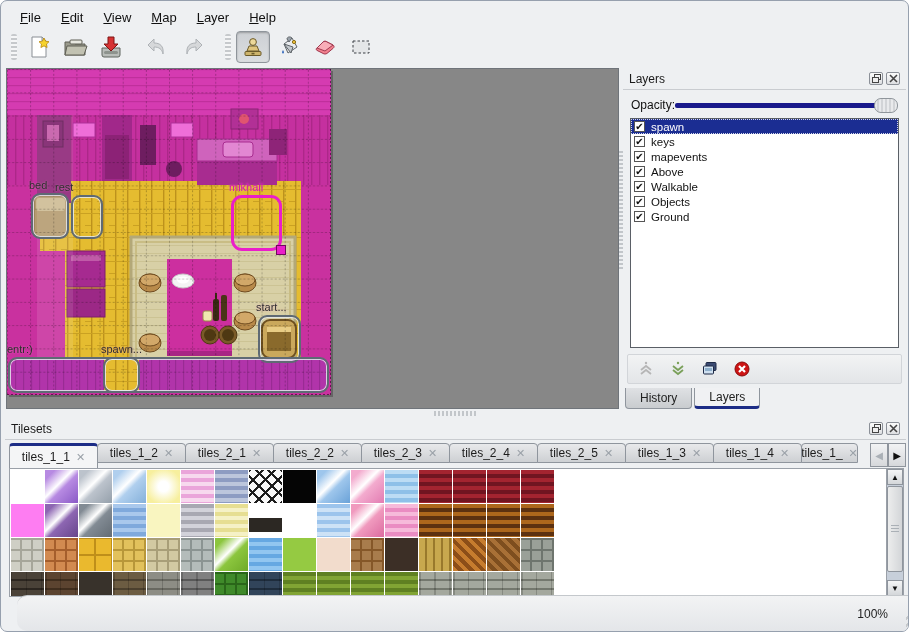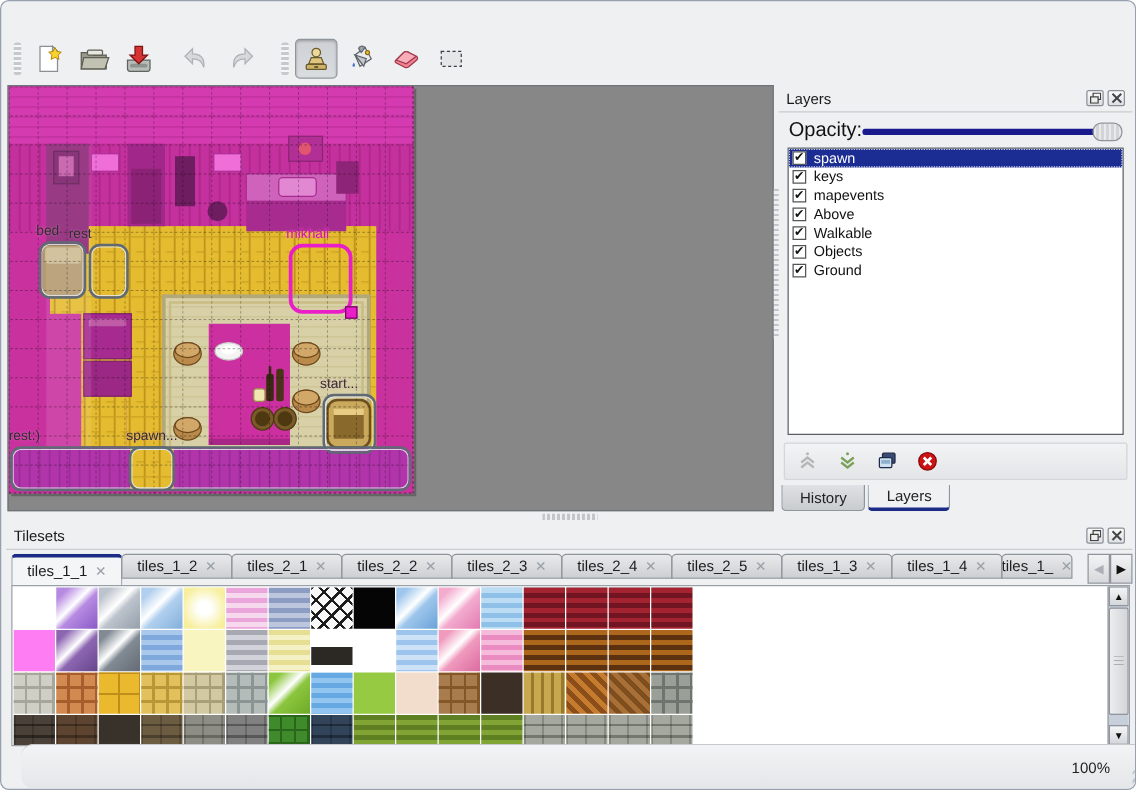--- a/index.html
+++ b/index.html
@@ -28,21 +28,21 @@
   .vsplit{position:absolute;left:618px;top:150px;width:4px;height:120px;background:repeating-linear-gradient(180deg,#c2c6ca 0 2px,#eef0f2 2px 4px);}
   .hsplit{position:absolute;left:433px;top:410px;width:44px;height:5px;background:repeating-linear-gradient(90deg,#c2c6ca 0 2px,#eef0f2 2px 4px);}
   
   .panel-titlebar{position:absolute;left:0;top:0;right:0;height:22px;display:flex;align-items:center;padding:0 6px;border-bottom:1px solid #c9ccd0;}
   .panel-title{font-size:12px;color:#1a1a1a;}
   .panel-btns{margin-left:auto;display:flex;gap:3px;}
   .pbtn{width:14px;height:13px;border:1px solid #8b9098;border-radius:2px;background:linear-gradient(180deg,#fbfbfb,#dddfe2);
     display:flex;align-items:center;justify-content:center;}
   .layers-panel{position:absolute;left:622px;top:67px;width:283px;height:343px;}
   .opacity-row{position:absolute;left:8px;top:28px;right:8px;height:18px;display:flex;align-items:center;}
-  .opacity-label{font-size:16px;color:#111;margin-right:0;}
+  .opacity-label{font-size:12px;color:#111;margin-right:0;}
   .slider{position:relative;flex:1;height:16px;}
   .slider-track{position:absolute;left:0;right:2px;top:6px;height:5px;background:#191a8c;border-radius:2px;}
   .slider-handle{position:absolute;right:0;top:1px;width:24px;height:15px;border:1px solid #8f959b;border-radius:7px;
     background:repeating-linear-gradient(90deg,#e9eaec 0 2px,#d2d4d7 2px 4px),linear-gradient(180deg,#fafafa,#d8dadc);}
   .layer-list{position:absolute;left:7px;top:50px;width:269px;height:230px;background:#ffffff;border:1px solid #5a5f66;overflow:hidden;}
   .layer-row{height:15px;display:flex;align-items:center;padding-left:3px;font-size:11.5px;color:#111;}
   .layer-row.sel{background:#1b2d92;color:#ffffff;outline:1px dotted rgba(255,255,255,.8);outline-offset:-1px;}
   .cbx{width:11px;height:11px;background:#fff;border:1px solid #555;margin-right:6px;display:flex;align-items:center;justify-content:center;
     font-size:10px;line-height:10px;color:#111;font-weight:bold;}
   .layer-row.sel .cbx{color:#111;}
@@ -78,20 +78,28 @@
     border-top:1px solid #c4c8cc;display:flex;align-items:center;border-radius:10px;}
   .status-zoom{margin-left:auto;margin-right:36px;font-size:12px;color:#222;}
   .grip{position:absolute;right:2px;bottom:2px;width:16px;height:16px;
     background:repeating-linear-gradient(135deg,transparent 0 3px,#c6c9cc 3px 5px);border-bottom-right-radius:6px;}
 </style>
 </head>
 <body>
 
 <div class="window">
 
+  <div class="menubar" id="menubar">
+      <div class="menu-item"><u>F</u>ile</div>
+      <div class="menu-item"><u>E</u>dit</div>
+      <div class="menu-item"><u>V</u>iew</div>
+      <div class="menu-item"><u>M</u>ap</div>
+      <div class="menu-item"><u>L</u>ayer</div>
+      <div class="menu-item"><u>H</u>elp</div>
+    </div>
 
   <div class="toolbar">
     <div class="grip-v"></div>
     <div class="tbtn">
       <svg width="26" height="26" viewBox="0 0 26 26">
         <path d="M6 3h10l4 4v16H6z" fill="#ffffff" stroke="#8a8f95"></path>
         <path d="M16 3l4 4h-4z" fill="#d8dadd" stroke="#8a8f95"></path>
         <path d="M18 4l1.6 3.2 3.4.5-2.5 2.4.6 3.4-3.1-1.6-3.1 1.6.6-3.4L13 7.7l3.4-.5z" fill="#f6d32d" stroke="#b8860b" stroke-width=".8"></path>
       </svg>
     </div>
@@ -261,21 +269,21 @@
           <div class="map-label" style="left: 22px; top: 110px;">bed</div>
           <div class="map-object" style="left: 64px; top: 126px; width: 32px; height: 44px;"></div>
           <div class="map-label" style="left: 48px; top: 112px;">rest</div>
           <div class="map-object sel" style="left: 224px; top: 126px; width: 51px; height: 56px;">
             <div class="obj-handle"></div>
           </div>
           <div class="map-label sel" style="left: 222px; top: 112px;">mikhail</div>
           <div class="map-object" style="left: 251px; top: 246px; width: 43px; height: 48px;"></div>
           <div class="map-label" style="left: 249px; top: 232px;">start...</div>
           <div class="map-object" style="left: 1px; top: 288px; width: 321px; height: 36px;"></div>
-          <div class="map-label" style="left: 0px; top: 274px;">rest:)</div>
+          <div class="map-label" style="left: 0px; top: 274px;">entr:)</div>
           <div class="map-object" style="left: 96px; top: 288px; width: 37px; height: 36px;"></div>
           <div class="map-label" style="left: 94px; top: 274px;">spawn...</div>
         </div>
     </div>
   </div>
 
   <div class="vsplit"></div>
   <div class="hsplit"></div>
 
   <div class="layers-panel">

